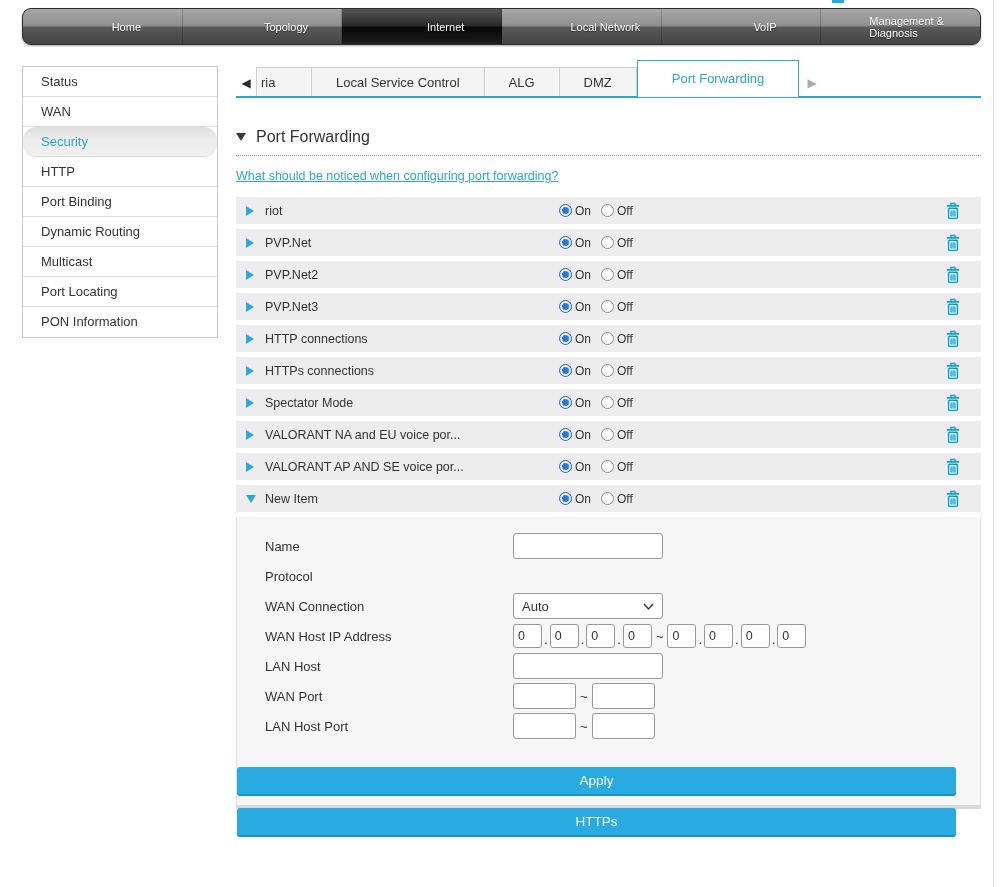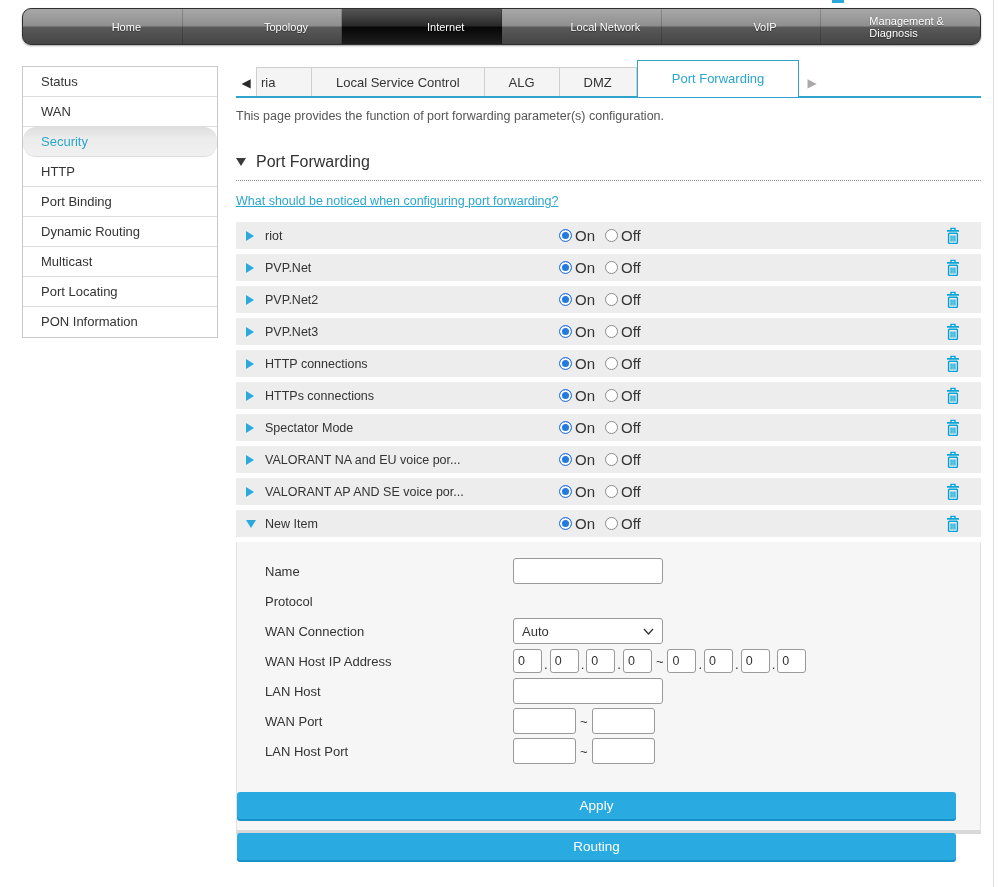--- a/index.html
+++ b/index.html
@@ -62,21 +62,21 @@
   .rule-row { height:27px; background:#ededed; margin-bottom:5px; display:flex; align-items:center;
     padding-left:10px; }
   .tri { width:0; height:0; margin-right:11px; cursor:pointer; }
   .tri.right { border-top:5px solid transparent; border-bottom:5px solid transparent; border-left:8px solid #2aa9dc; }
   .tri.down { border-left:5px solid transparent; border-right:5px solid transparent; border-top:8px solid #2aa9dc; margin-right:9px; }
   .rule-name { width:294px; font-size:12.5px; color:#333; }
   .radio-group { display:flex; align-items:center; }
   .radio { display:inline-block; width:13px; height:13px; border-radius:50%; background:#fff;
     border:1px solid #8a8a8a; cursor:pointer; }
   .radio.checked { border:1px solid #2879df; background:#2879df; box-shadow:inset 0 0 0 2px #fff; }
-  .radio-label { font-size:15px; color:#333; margin:0 10px 0 3px; }
+  .radio-label { font-size:12px; color:#333; margin:0 10px 0 3px; }
   .trash { margin-left:auto; margin-right:20px; cursor:pointer; display:flex; align-items:center; }
 
   
   .panel { background:#f6f6f6; border:1px solid #e2e2e2; border-top:none;
     border-bottom:4px solid #d9d9d9; height:292px; padding-top:14px; }
   .frow { display:flex; align-items:center; height:30px; padding-left:28px; }
   .flabel { width:248px; font-size:13px; color:#333; }
   .tinput { width:150px; height:26px; border:1px solid #999; border-radius:3px; background:#fff;
     font-size:13px; padding:0 6px; font-family:"Liberation Sans",sans-serif; color:#333; }
   .select { width:150px; height:26px; border:1px solid #999; border-radius:3px; background:#fff;
@@ -129,21 +129,20 @@
 
       <div class="tab cut">ria</div>
         <div class="tab">Local Service Control</div>
         <div class="tab">ALG</div>
         <div class="tab">DMZ</div>
         <div class="tab active">Port Forwarding</div>
         <div class="tab-arrow right">▶</div>
     </div>
     
 
-    <div class="page-desc">This page provides the function of port forwarding parameter(s) configuration.</div>
 
     <div class="section-hd">
       <span class="tri-down-dark"></span>
       <span>Port Forwarding</span>
     </div>
     <div class="dotted-line"></div>
 
     <a class="help-link">What should be noticed when configuring port forwarding?</a>
 
     <div class="rules" id="rules">
@@ -405,18 +404,18 @@
 
       <div class="frow">
         <span class="flabel">LAN Host Port</span>
         <input class="port-input" type="text" value="" style="">
         <span class="sep-tilde">~</span>
         <input class="port-input" type="text" value="" style="">
       </div>
 
       <div class="btn-row">
         <button class="btn">Apply</button>
-        <button class="btn">Routing</button>
+        <button class="btn">HTTPs</button>
       </div>
 
     </div>
   </div>
 </div>
 
 </body></html>

